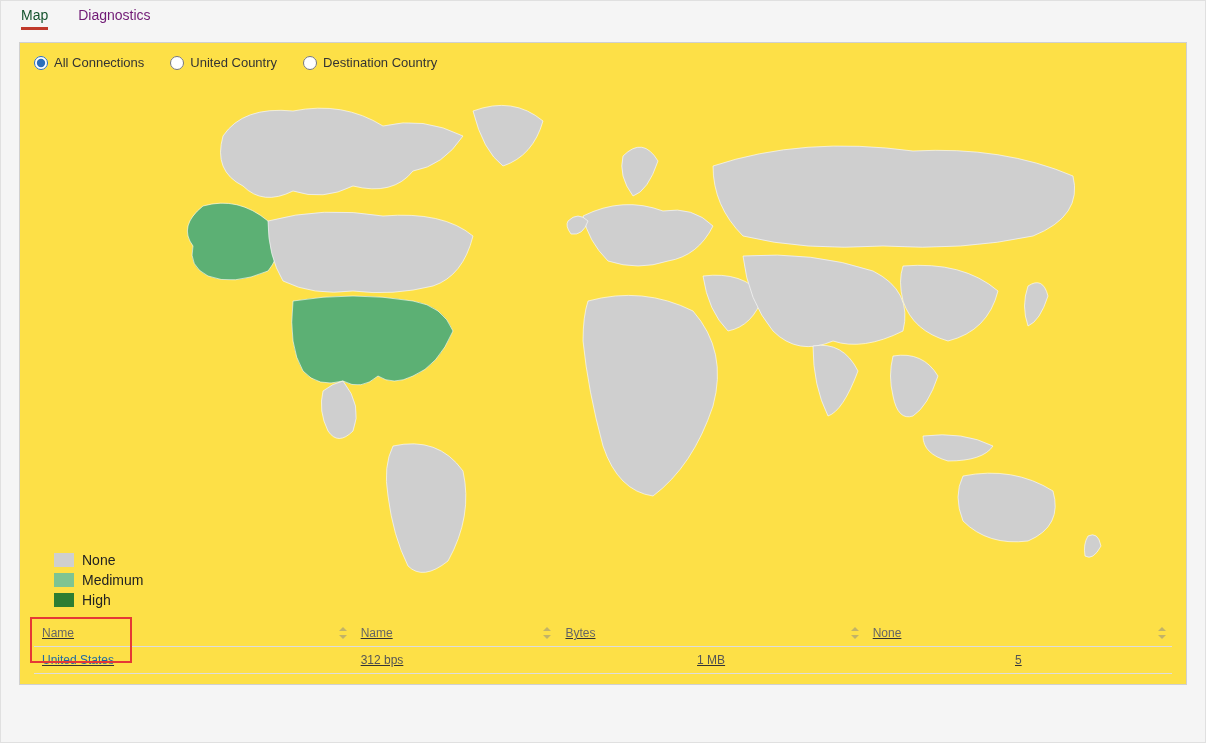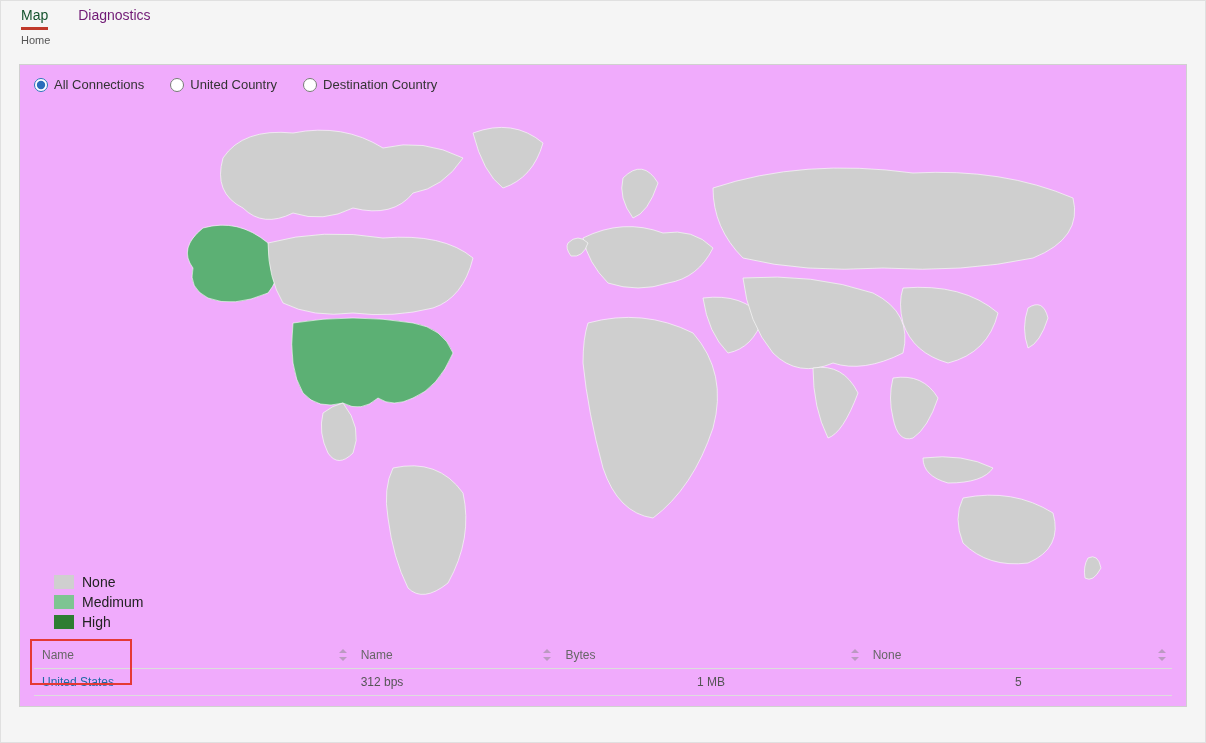--- a/index.html
+++ b/index.html
@@ -42,21 +42,21 @@
 
   .breadcrumb {
     padding: 4px 0 6px 20px;
     font-size: 11px;
     color: #555;
   }
 
   
   .panel {
     margin: 12px 18px 18px 18px;
-    background: #f0abfc;
+    background: #fde047;
     border: 1px solid #d0d0d0;
     padding: 12px 14px 10px 14px;
   }
 
   
   .filters {
     display: flex;
     gap: 26px;
     align-items: center;
     font-size: 13px;
@@ -112,20 +112,21 @@
   .sw-none   { background: #cfcfcf; }
   .sw-medium { background: #7ec492; }
   .sw-high   { background: #2e7d32; }
 
   
   .table {
     width: 100%;
     margin-top: 4px;
     border-collapse: collapse;
     font-size: 12px;
+    text-decoration: underline;
   }
   .table th, .table td {
     text-align: left;
     padding: 6px 8px;
     border-bottom: 1px solid #ddd;
     color: #555;
     font-weight: 400;
   }
   .table th {
     position: relative;
@@ -170,21 +171,20 @@
 </head>
 <body>
 
 <div class="page">
 
   <div class="tabs">
     <div class="tab active">Map</div>
     <div class="tab">Diagnostics</div>
   </div>
 
-  <div class="breadcrumb">Home</div>
 
   <div class="panel">
     <div class="panel-inner">
 
       <div class="filters">
         <label>
           <input type="radio" name="conn-filter" checked="" style="">
           <span>All Connections</span>
         </label>
         <label>

